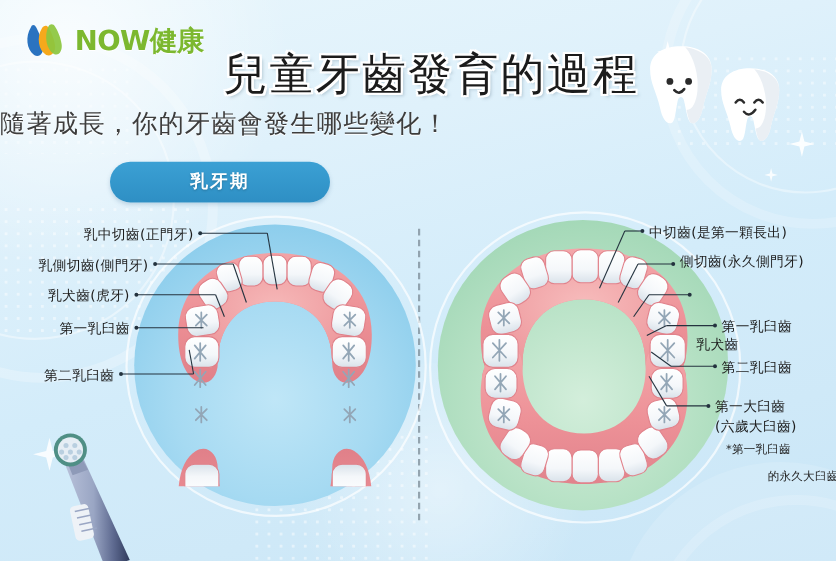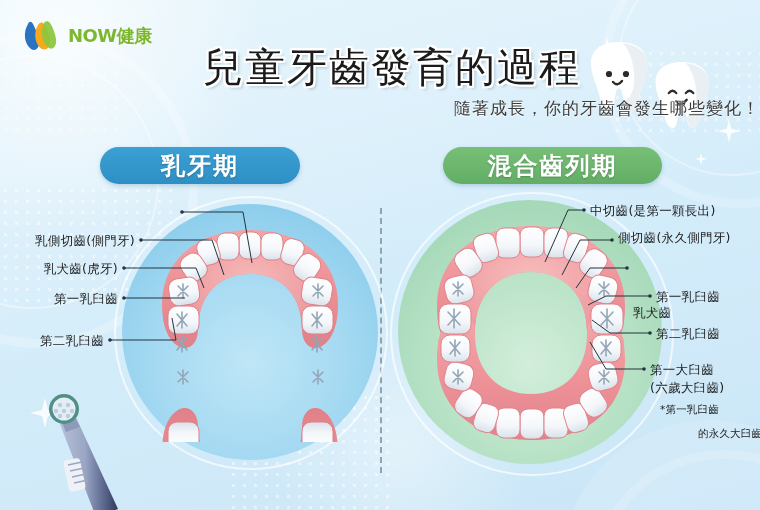--- a/index.html
+++ b/index.html
@@ -26,44 +26,44 @@
   }
   .whiteswoosh{
     position:absolute;border-radius:50%;
     background:radial-gradient(circle at 50% 50%, rgba(255,255,255,.75), rgba(255,255,255,0) 70%);
   }
   .sparkle{position:absolute;}
 
   
   .logo{position:absolute;left:22px;top:20px;display:flex;align-items:center;gap:6px;}
   .logo-text{
-    font-size:18px;font-weight:bold;letter-spacing:-.5px;
+    font-size:25px;font-weight:bold;letter-spacing:-.5px;
     color:#7cb82f;
     text-shadow:0 1px 0 rgba(255,255,255,.9);
   }
   .title{
     position:absolute;left:0;right:0;top:40px;text-align:center;
     font-size:40px;font-weight:normal;color:#1b1b1b;letter-spacing:2px;
     text-shadow:
       2px 0 0 #fff,-2px 0 0 #fff,0 2px 0 #fff,0 -2px 0 #fff,
       2px 2px 0 #fff,-2px 2px 0 #fff,2px -2px 0 #fff,-2px -2px 0 #fff,
       3px 3px 3px rgba(80,110,130,.35);
     padding-left: 24px;
   }
   .subtitle{
-    position:absolute;left:0;right:0;top:97px;text-align:right;
-    font-size:17px;color:#3d3d3d;letter-spacing:1px;
+    position:absolute;left:0;right:0;top:97px;text-align:left;
+    font-size:23px;color:#3d3d3d;letter-spacing:1px;
     text-shadow:0 1px 0 rgba(255,255,255,.95);
   }
 
   
   .pill{
     position:absolute;height:37px;border-radius:19px;
     display:flex;align-items:center;justify-content:center;
-    color:#fff;font-size:24px;font-weight:bold;letter-spacing:2px;
+    color:#fff;font-size:16px;font-weight:bold;letter-spacing:2px;
     text-shadow:0 1px 2px rgba(0,0,0,.22);
     box-shadow:0 2px 4px rgba(60,110,150,.25);
   }
   .pill-blue{left:100px;top:147px;width:200px;background:linear-gradient(180deg,#3ba0d4,#2e8fc4);}
   .pill-green{left:443px;top:147px;width:219px;background:linear-gradient(180deg,#76bf77,#63ae66);}
 
   
   .disc{position:absolute;border-radius:50%;}
   .disc-ring{position:absolute;border-radius:50%;border:2px solid rgba(255,255,255,.85);}
   .disc-blue{
@@ -153,23 +153,20 @@
     <path d="M22 37 Q26 32 30 37" stroke="#2b2b2b" stroke-width="2.4" fill="none" stroke-linecap="round"></path>
     <path d="M40 37 Q44 32 48 37" stroke="#2b2b2b" stroke-width="2.4" fill="none" stroke-linecap="round"></path>
     <path d="M30 46 Q35 52 41 44" stroke="#2b2b2b" stroke-width="2.4" fill="none" stroke-linecap="round"></path>
   </svg>
 
   <div class="title">兒童牙齒發育的過程</div>
   <div class="subtitle">隨著成長，你的牙齒會發生哪些變化！</div>
 
   <div class="pill pill-blue">
     <span>乳牙期</span>
-  </div>
-  <div class="pill pill-green">
-    <span>混合齒列期</span>
   </div>
 
   <div class="divider"></div>
 
   <div class="disc disc-blue"></div>
   <div class="disc-ring" style="left:114px;top:196px;width:270px;height:270px;opacity:.8;"></div>
 
   <svg style="position:absolute;left:140px;top:226px;" width="220" height="216" viewBox="0 0 220 216">
     <defs>
       <linearGradient id="gumA" x1="0" y1="0" x2="0" y2="1">
@@ -251,20 +248,21 @@
     <circle cx="124" cy="268" r="1.8"></circle>
     <line x1="124" y1="268" x2="196" y2="268"></line>
       <line x1="196" y1="268" x2="204" y2="288"></line>
     <circle cx="124" cy="298" r="1.8"></circle>
     <line x1="124" y1="298" x2="185" y2="298"></line>
     <circle cx="110" cy="340" r="1.8"></circle>
     <line x1="110" y1="340" x2="176" y2="340"></line>
       <line x1="176" y1="340" x2="172" y2="318"></line>
   </svg>
 
+  <div class="lbl lbl-l" style="left:0;top:205px;width:176px;">乳中切齒(正門牙)</div>
   <div class="lbl lbl-l" style="left:0;top:233px;width:135px;">乳側切齒(側門牙)</div>
   <div class="lbl lbl-l" style="left:0;top:261px;width:118px;">乳犬齒(虎牙)</div>
   <div class="lbl lbl-l" style="left:0;top:291px;width:118px;">第一乳臼齒</div>
   <div class="lbl lbl-l" style="left:0;top:333px;width:104px;">第二乳臼齒</div>
 
   <div class="disc disc-green"></div>
   <div class="disc-ring" style="left:390px;top:192px;width:280px;height:280px;opacity:.8;"></div>
 
   <svg style="position:absolute;left:415px;top:222px;" width="232" height="222" viewBox="0 0 232 222">
     <defs>

